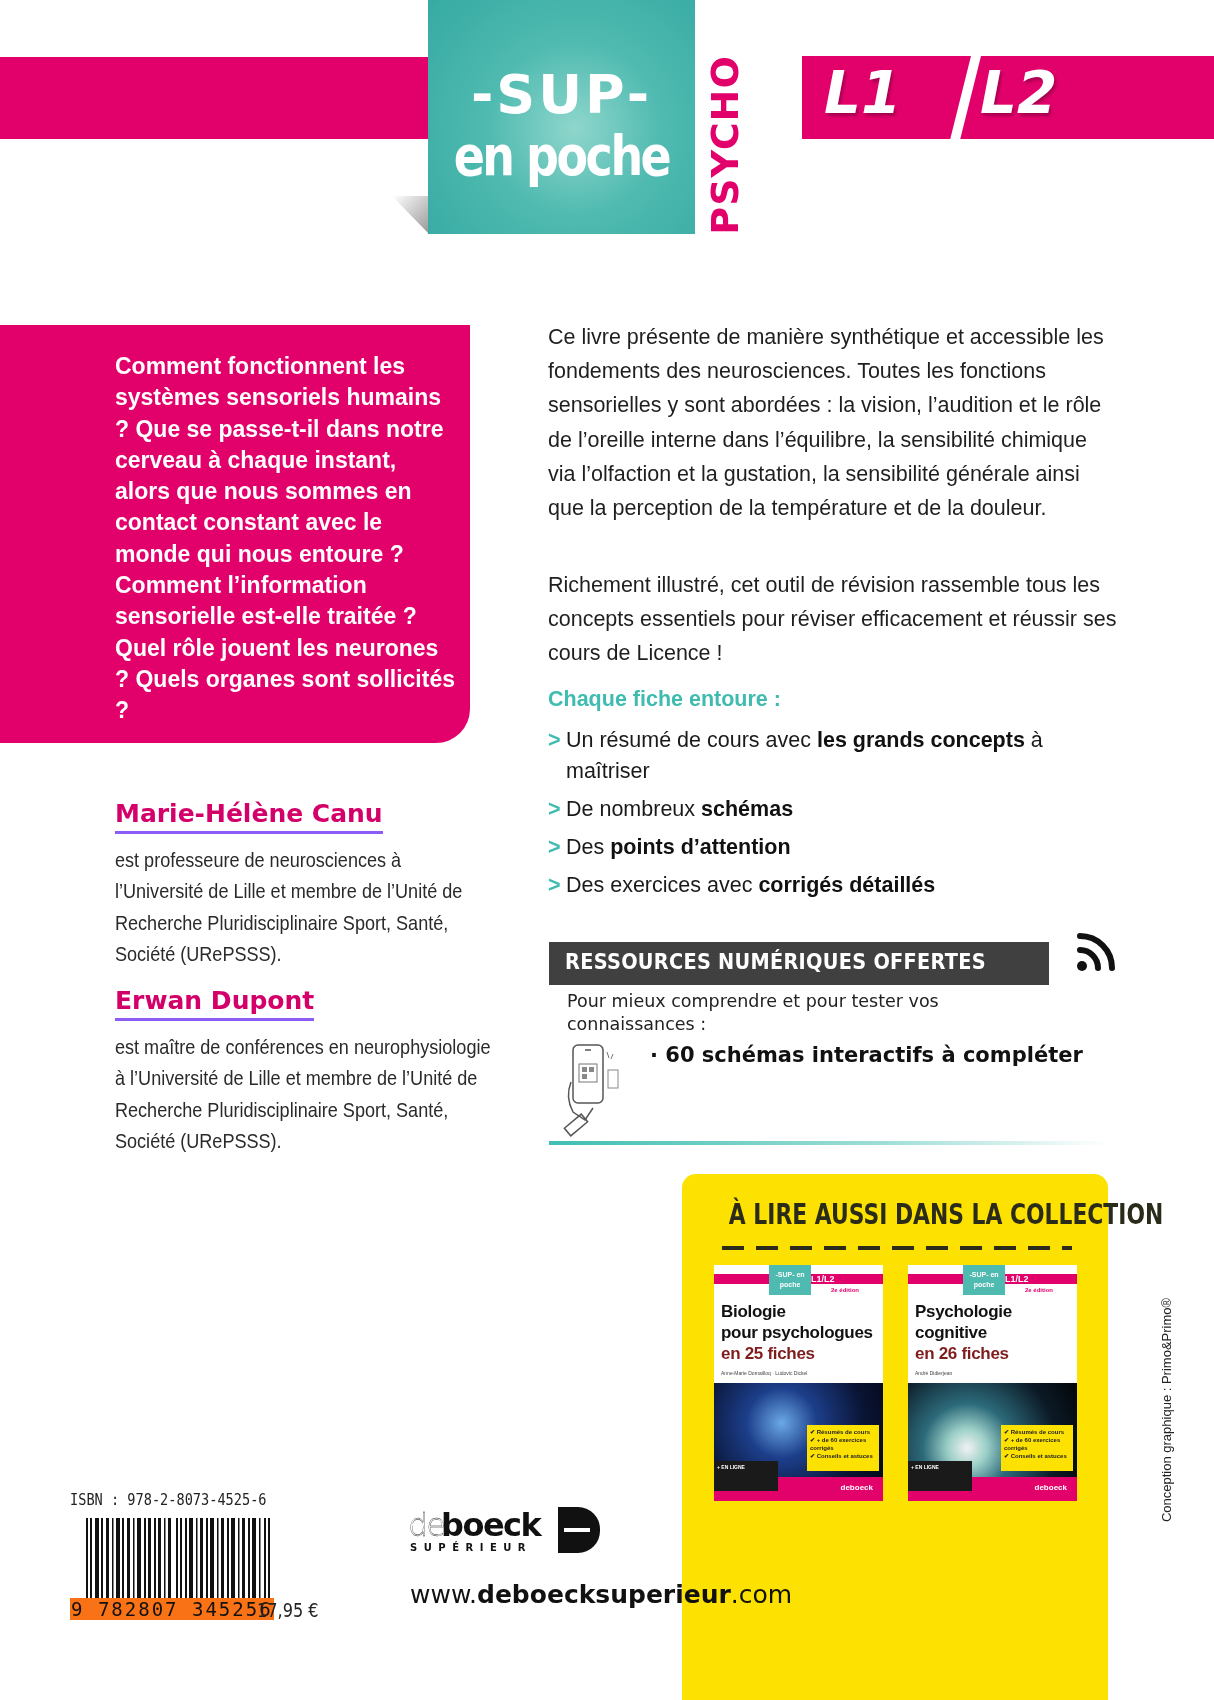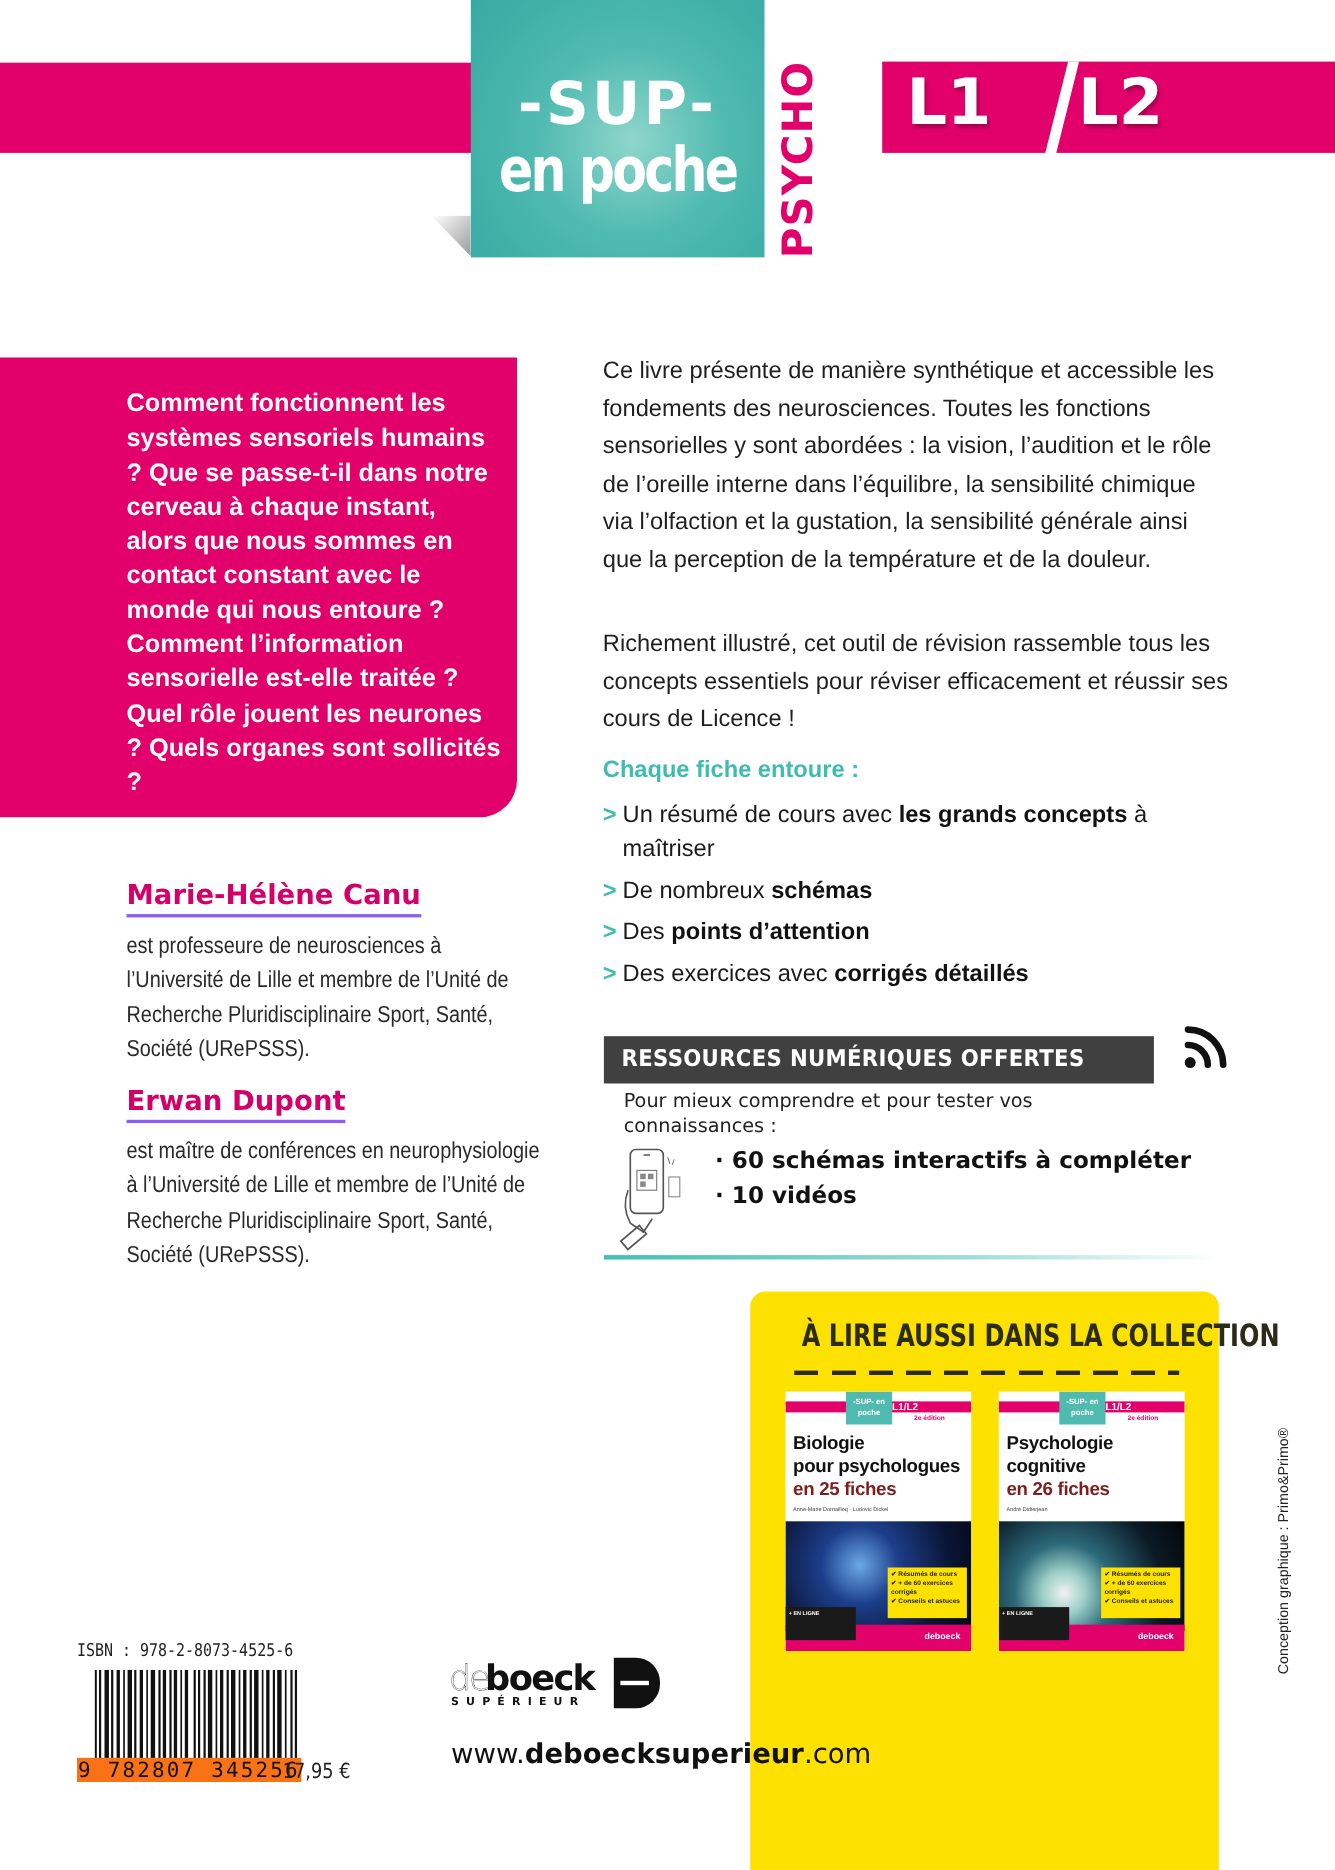--- a/index.html
+++ b/index.html
@@ -16,21 +16,21 @@
   .teal-box .sup { position: absolute; top: 68px; left: 0; width: 100%; font-family: "DejaVu Sans", sans-serif;
                    font-weight: bold; font-size: 54px; letter-spacing: 3px; line-height: 1; }
   .teal-box .enpoche { position: absolute; top: 128px; left: 0; width: 100%; font-family: "DejaVu Sans", sans-serif;
                        font-weight: bold; font-size: 56px; line-height: 1; letter-spacing: -3px; transform: scaleX(0.82); }
   .psycho { position: absolute; left: 700px; top: 60px; width: 50px; height: 170px; }
   .psycho span { position: absolute; left: 50%; top: 50%; transform: translate(-50%,-50%) rotate(-90deg);
                  color: #e2006b; font-family: "DejaVu Sans", sans-serif; font-weight: bold; font-size: 38px; white-space: nowrap; letter-spacing: 1px; }
   .bar-right { position: absolute; left: 802px; top: 56px; width: 412px; height: 83px; background: #e2006b; overflow: hidden; }
   .bar-right .slash { position: absolute; left: 158px; top: -6px; width: 10px; height: 100px; background: #fff; transform: skewX(-14deg); }
   .bar-right .lvl { position: absolute; top: 8px; color: #fff; font-family: "DejaVu Sans", sans-serif; font-weight: bold; font-size: 58px; line-height: 1;
-                    text-shadow: 2px 3px 3px rgba(0,0,0,.25); }
+                    text-shadow: 2px 3px 3px rgba(0,0,0,.25); font-style: italic; }
 
   
   .question-box { position: absolute; left: 0; top: 325px; width: 470px; height: 418px; background: #e2006b;
                   border-bottom-right-radius: 34px; }
   .question-box p { position: absolute; left: 115px; top: 26px; width: 340px; color: #fff;
                     font-family: "Liberation Sans", sans-serif; font-weight: bold; font-size: 23px; line-height: 31.3px; }
 
   
   .author { position: absolute; left: 115px; width: 380px; }
   .author .name { display: inline-block; color: #d4006a; font-family: "DejaVu Sans", sans-serif; font-weight: bold; font-size: 25px;
@@ -154,21 +154,20 @@
   <rect x="19" y="25" width="5" height="5" fill="#888"></rect>
     <rect x="26" y="25" width="5" height="5" fill="#888"></rect>
     <rect x="19" y="32" width="5" height="5" fill="#888"></rect>
   <rect x="45" y="28" width="10" height="18" fill="none" stroke="#888" stroke-width="1"></rect>
   <path d="M44 10 L46 16 M50 12 L48 17" stroke="#777" stroke-width="1"></path>
   <path d="M8 40 Q2 55 10 70 L22 78 L30 66" stroke="#555" stroke-width="1.5" fill="none"></path>
   <rect x="2" y="78" width="22" height="10" transform="rotate(-40 13 83)" fill="none" stroke="#555" stroke-width="1.5"></rect>
 </svg>
 <ul class="res-list">
   <li>60 schémas interactifs à compléter</li>
-  <li>10 vidéos</li>
 </ul>
 <div class="res-underline"></div>
 
 <div class="yellow">
   <div class="head">À LIRE AUSSI DANS LA COLLECTION</div>
   <div class="dash"></div>
 
   <div class="book" style="left:32px">
     <div class="topbar"></div>
     <div class="mini-teal">-SUP- en poche</div>

